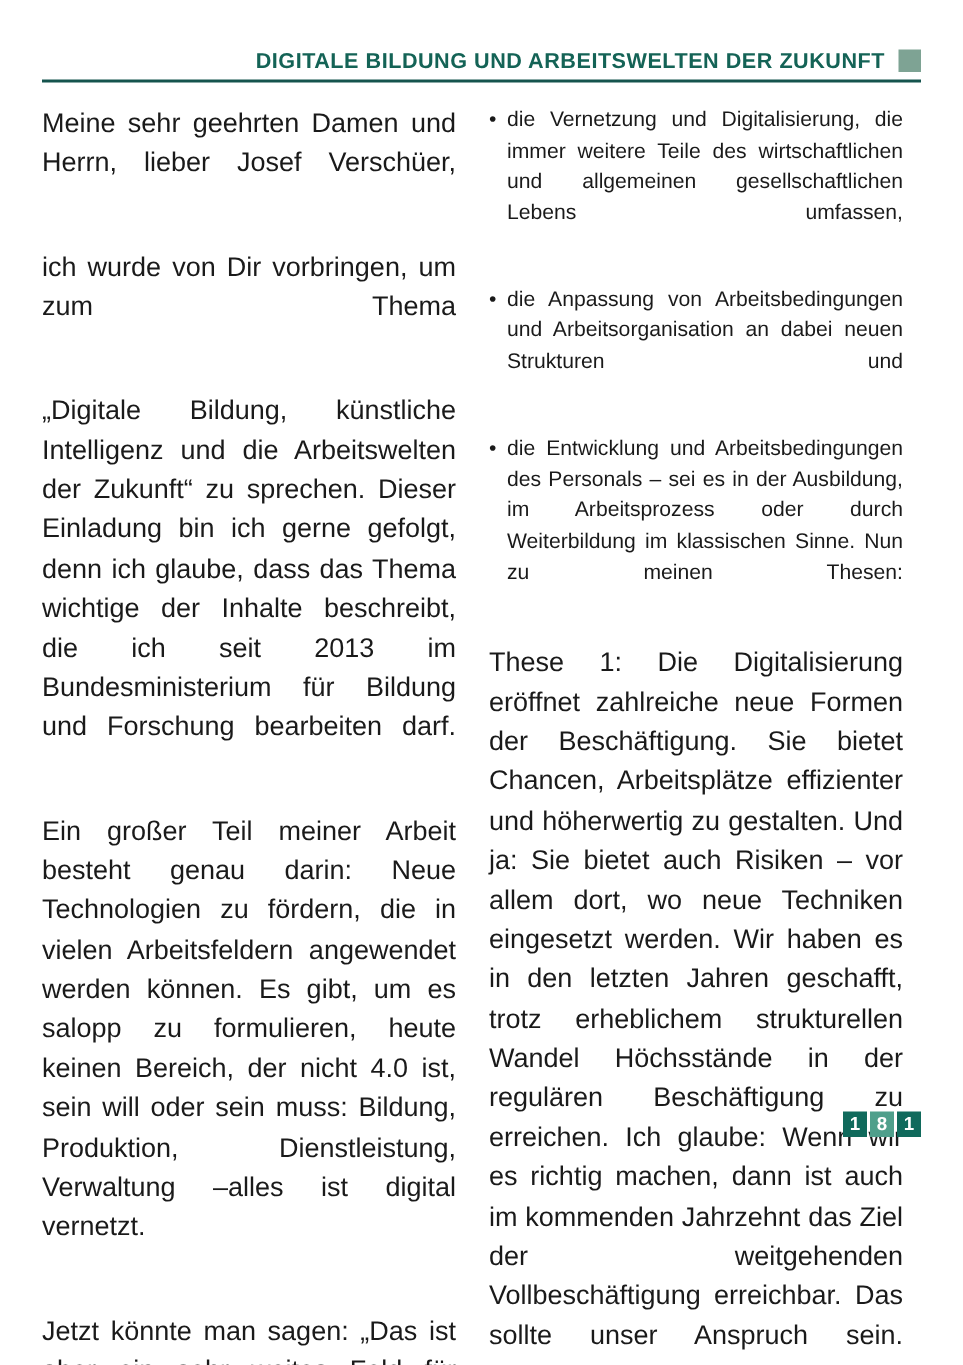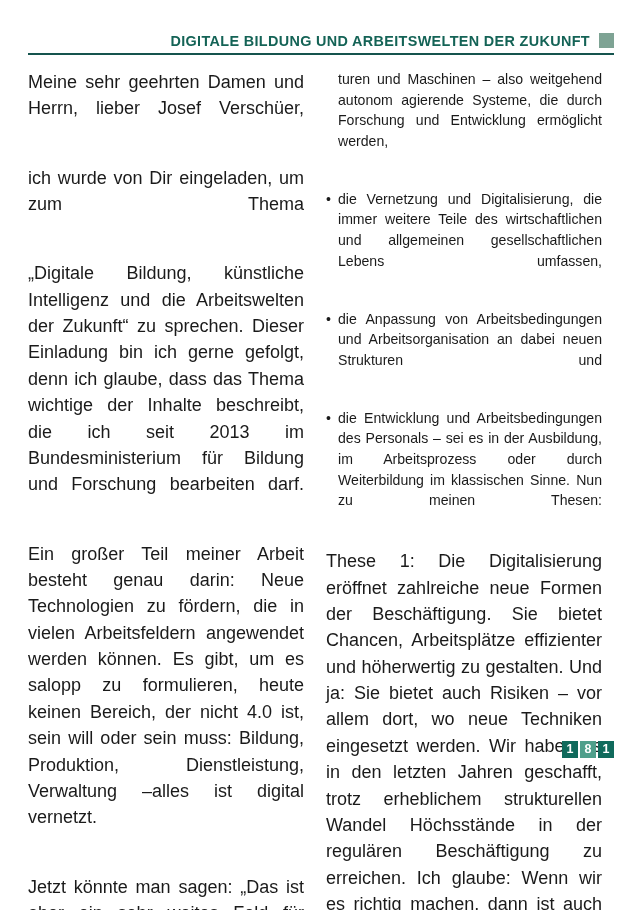--- a/index.html
+++ b/index.html
@@ -152,30 +152,29 @@
   <header class="running-head">
     <span class="running-head-title">DIGITALE BILDUNG UND ARBEITSWELTEN DER ZUKUNFT</span>
     <span class="head-square"></span>
   </header>
   <div class="head-rule"></div>
 
   <div class="columns">
 
     <div class="col">
       <p class="para">Meine sehr geehrten Damen und Herrn, lieber Josef Verschüer,</p>
-      <p class="para">ich wurde von Dir eingeladen, um zum Thema</p>
+      <p class="para">ich wurde von Dir vorbringen, um zum Thema</p>
       <p class="para">„Digitale Bildung, künstliche Intelligenz und die Arbeitswelten der Zukunft“ zu sprechen. Dieser Einladung bin ich gerne gefolgt, denn ich glaube, dass das Thema wichtige der Inhalte beschreibt, die ich seit 2013 im Bundesministerium für Bildung und Forschung bearbeiten darf.</p>
       <p class="para">Ein großer Teil meiner Arbeit besteht genau darin: Neue Technologien zu fördern, die in vielen Arbeitsfeldern angewendet werden können. Es gibt, um es salopp zu formulieren, heute keinen Bereich, der nicht 4.0 ist, sein will oder sein muss: Bildung, Produktion, Dienstleistung, Verwaltung –alles ist digital vernetzt.</p>
       <p class="para">Jetzt könnte man sagen: „Das ist aber ein sehr weites Feld für einen Vortrag“. Und ich müsste antworten: „Das stimmt!“ Ich versuche deshalb gar nicht, ein vollständiges Bild aller Aspekte der umschriebenen Aufgaben zu geben. Stattdessen möchte ich thesenhaft argumentieren und zu jeder These ein paar Gedanken und Beispiele vorbringen.</p>
       <p class="para">Ich habe mich dabei von den folgenden Aspekten leiten lassen:</p>
 
     </div>
 
     <div class="col">
-      <p class="bullet-cont">turen und Maschinen – also weitgehend autonom agierende Systeme, die durch Forschung und Entwicklung ermöglicht werden,</p>
       <p class="bullet"><span class="txt">die Vernetzung und Digitalisierung, die immer weitere Teile des wirtschaftlichen und allgemeinen gesellschaftlichen Lebens umfassen,</span></p>
       <p class="bullet"><span class="txt">die Anpassung von Arbeitsbedingungen und Arbeitsorganisation an dabei neuen Strukturen und</span></p>
       <p class="bullet"><span class="txt">die Entwicklung und Arbeitsbedingungen des Personals – sei es in der Ausbildung, im Arbeitsprozess oder durch Weiterbildung im klassischen Sinne. Nun zu meinen Thesen:</span></p>
       <p class="para">These 1: Die Digitalisierung eröffnet zahlreiche neue Formen der Beschäftigung. Sie bietet Chancen, Arbeitsplätze effizienter und höherwertig zu gestalten. Und ja: Sie bietet auch Risiken – vor allem dort, wo neue Techniken eingesetzt werden. Wir haben es in den letzten Jahren geschafft, trotz erheblichem strukturellen Wandel Höchsstände in der regulären Beschäftigung zu erreichen. Ich glaube: Wenn wir es richtig machen, dann ist auch im kommenden Jahrzehnt das Ziel der weitgehenden Vollbeschäftigung erreichbar. Das sollte unser Anspruch sein.</p>
       <p class="para">Meine Damen und Herren,</p>
 
     </div>
 
   </div>
 

